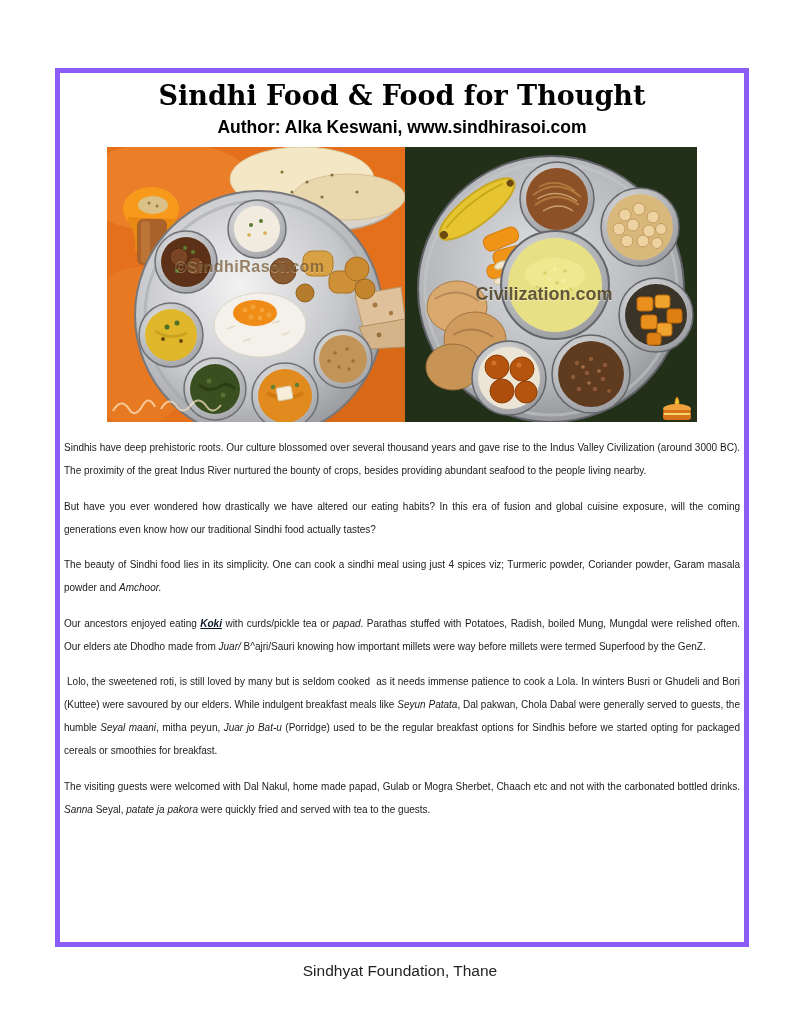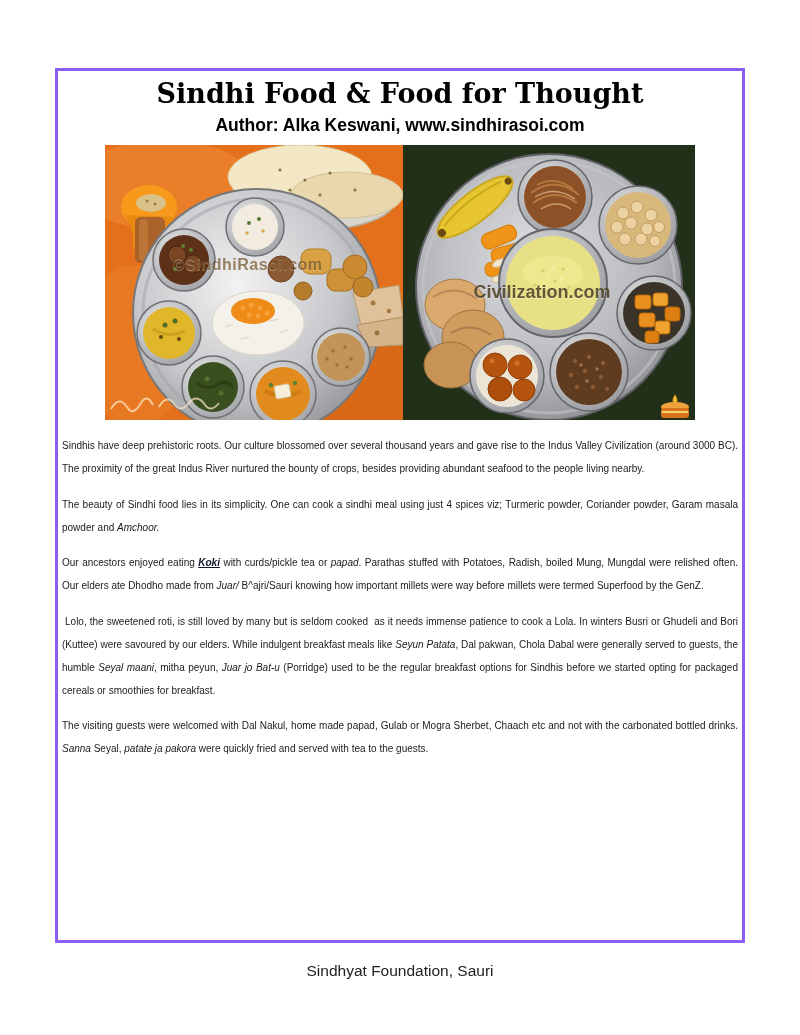--- a/index.html
+++ b/index.html
@@ -1,19 +1,19 @@
 <!DOCTYPE html>
 <html><head>
 <meta charset="utf-8">
 <style>
   html,body{margin:0;padding:0;background:#ffffff;}
   .page{position:relative;width:800px;height:1035px;background:#ffffff;
         font-family:"Liberation Sans",sans-serif;color:#1b1b1b;overflow:hidden;}
   .frame{position:absolute;left:55px;top:68px;width:684px;height:869px;
-         border:3px solid #8b5cf6;background:#ffffff;box-sizing:content-box;}
+         border:5px solid #8b5cf6;background:#ffffff;box-sizing:content-box;}
   .title{margin:7px 0 0 0;text-align:center;font-family:"DejaVu Serif",serif;
          font-weight:bold;font-size:27px;line-height:31px;color:#000;}
   .subtitle{margin:6px 0 0 0;text-align:center;font-weight:bold;
             font-size:17.5px;line-height:21px;color:#000;}
   .images-row{display:flex;justify-content:center;margin-top:9px;height:275px;}
   .photo{position:relative;height:275px;overflow:hidden;flex:0 0 auto;}
   .photo.left{width:298px;}
   .photo.right{width:292px;}
   .photo svg{display:block;}
   .wm-left{position:absolute;left:68px;top:111px;font-size:16px;font-weight:bold;
@@ -330,21 +330,22 @@
             <rect x="-14" y="5" width="28" height="10" rx="3" fill="#d8731b"></rect>
             <path d="M-13,9 h26" stroke="#f5d76a" stroke-width="2"></path>
           </g>
         </svg>
         <div class="wm-right">Civilization.com</div>
       </div>
     </div>
 
     <div class="content">
       <p><span>Sindhis have deep prehistoric roots. Our culture blossomed over several thousand years and gave rise to the Indus Valley Civilization (around 3000 BC). The proximity of the great Indus River nurtured the bounty of crops, besides providing abundant seafood to the people living nearby.</span></p>
+      <p><span>But have you ever wondered how drastically we have altered our eating habits? In this era of fusion and global cuisine exposure, will the coming generations even know how our traditional Sindhi food actually tastes?</span></p>
       <p><span>The beauty of Sindhi food lies in its simplicity. One can cook a sindhi meal using just 4 spices viz; Turmeric powder, Coriander powder, Garam masala powder and </span><span class="it">Amchoor.</span></p>
       <p><span>Our ancestors enjoyed eating </span><a class="lnk">Koki</a><span> with curds/pickle tea or </span><span class="it">papad</span><span>. Parathas stuffed with Potatoes, Radish, boiled Mung, Mungdal were relished often. Our elders ate Dhodho made from </span><span class="it">Juar/</span><span>&nbsp;B^ajri/Sauri knowing how important millets were way before millets were termed Superfood by the GenZ.</span></p>
       <p><span>&nbsp;Lolo, the sweetened roti, is still loved by many but is seldom cooked &nbsp;as it needs immense patience to cook a Lola. In winters Busri or Ghudeli and Bori (Kuttee) were savoured by our elders. While indulgent breakfast meals like </span><span class="it">Seyun Patata</span><span>, Dal pakwan, Chola Dabal were generally served to guests, the humble </span><span class="it">Seyal maani</span><span>, mitha peyun, </span><span class="it">Juar jo Bat-u</span><span> (Porridge) used to be the regular breakfast options for Sindhis before we started opting for packaged cereals or smoothies for breakfast.</span></p>
       <p><span>The visiting guests were welcomed with Dal Nakul, home made papad, Gulab or Mogra Sherbet, Chaach etc and not with the carbonated bottled drinks. </span><span class="it">Sanna</span><span> Seyal, </span><span class="it">patate ja pakora</span><span> were quickly fried and served with tea to the guests.</span></p>
     </div>
   </div>
 
-  <div class="footer">Sindhyat Foundation, Sauri</div>
+  <div class="footer">Sindhyat Foundation, Thane</div>
 </div>
 
 </body></html>

